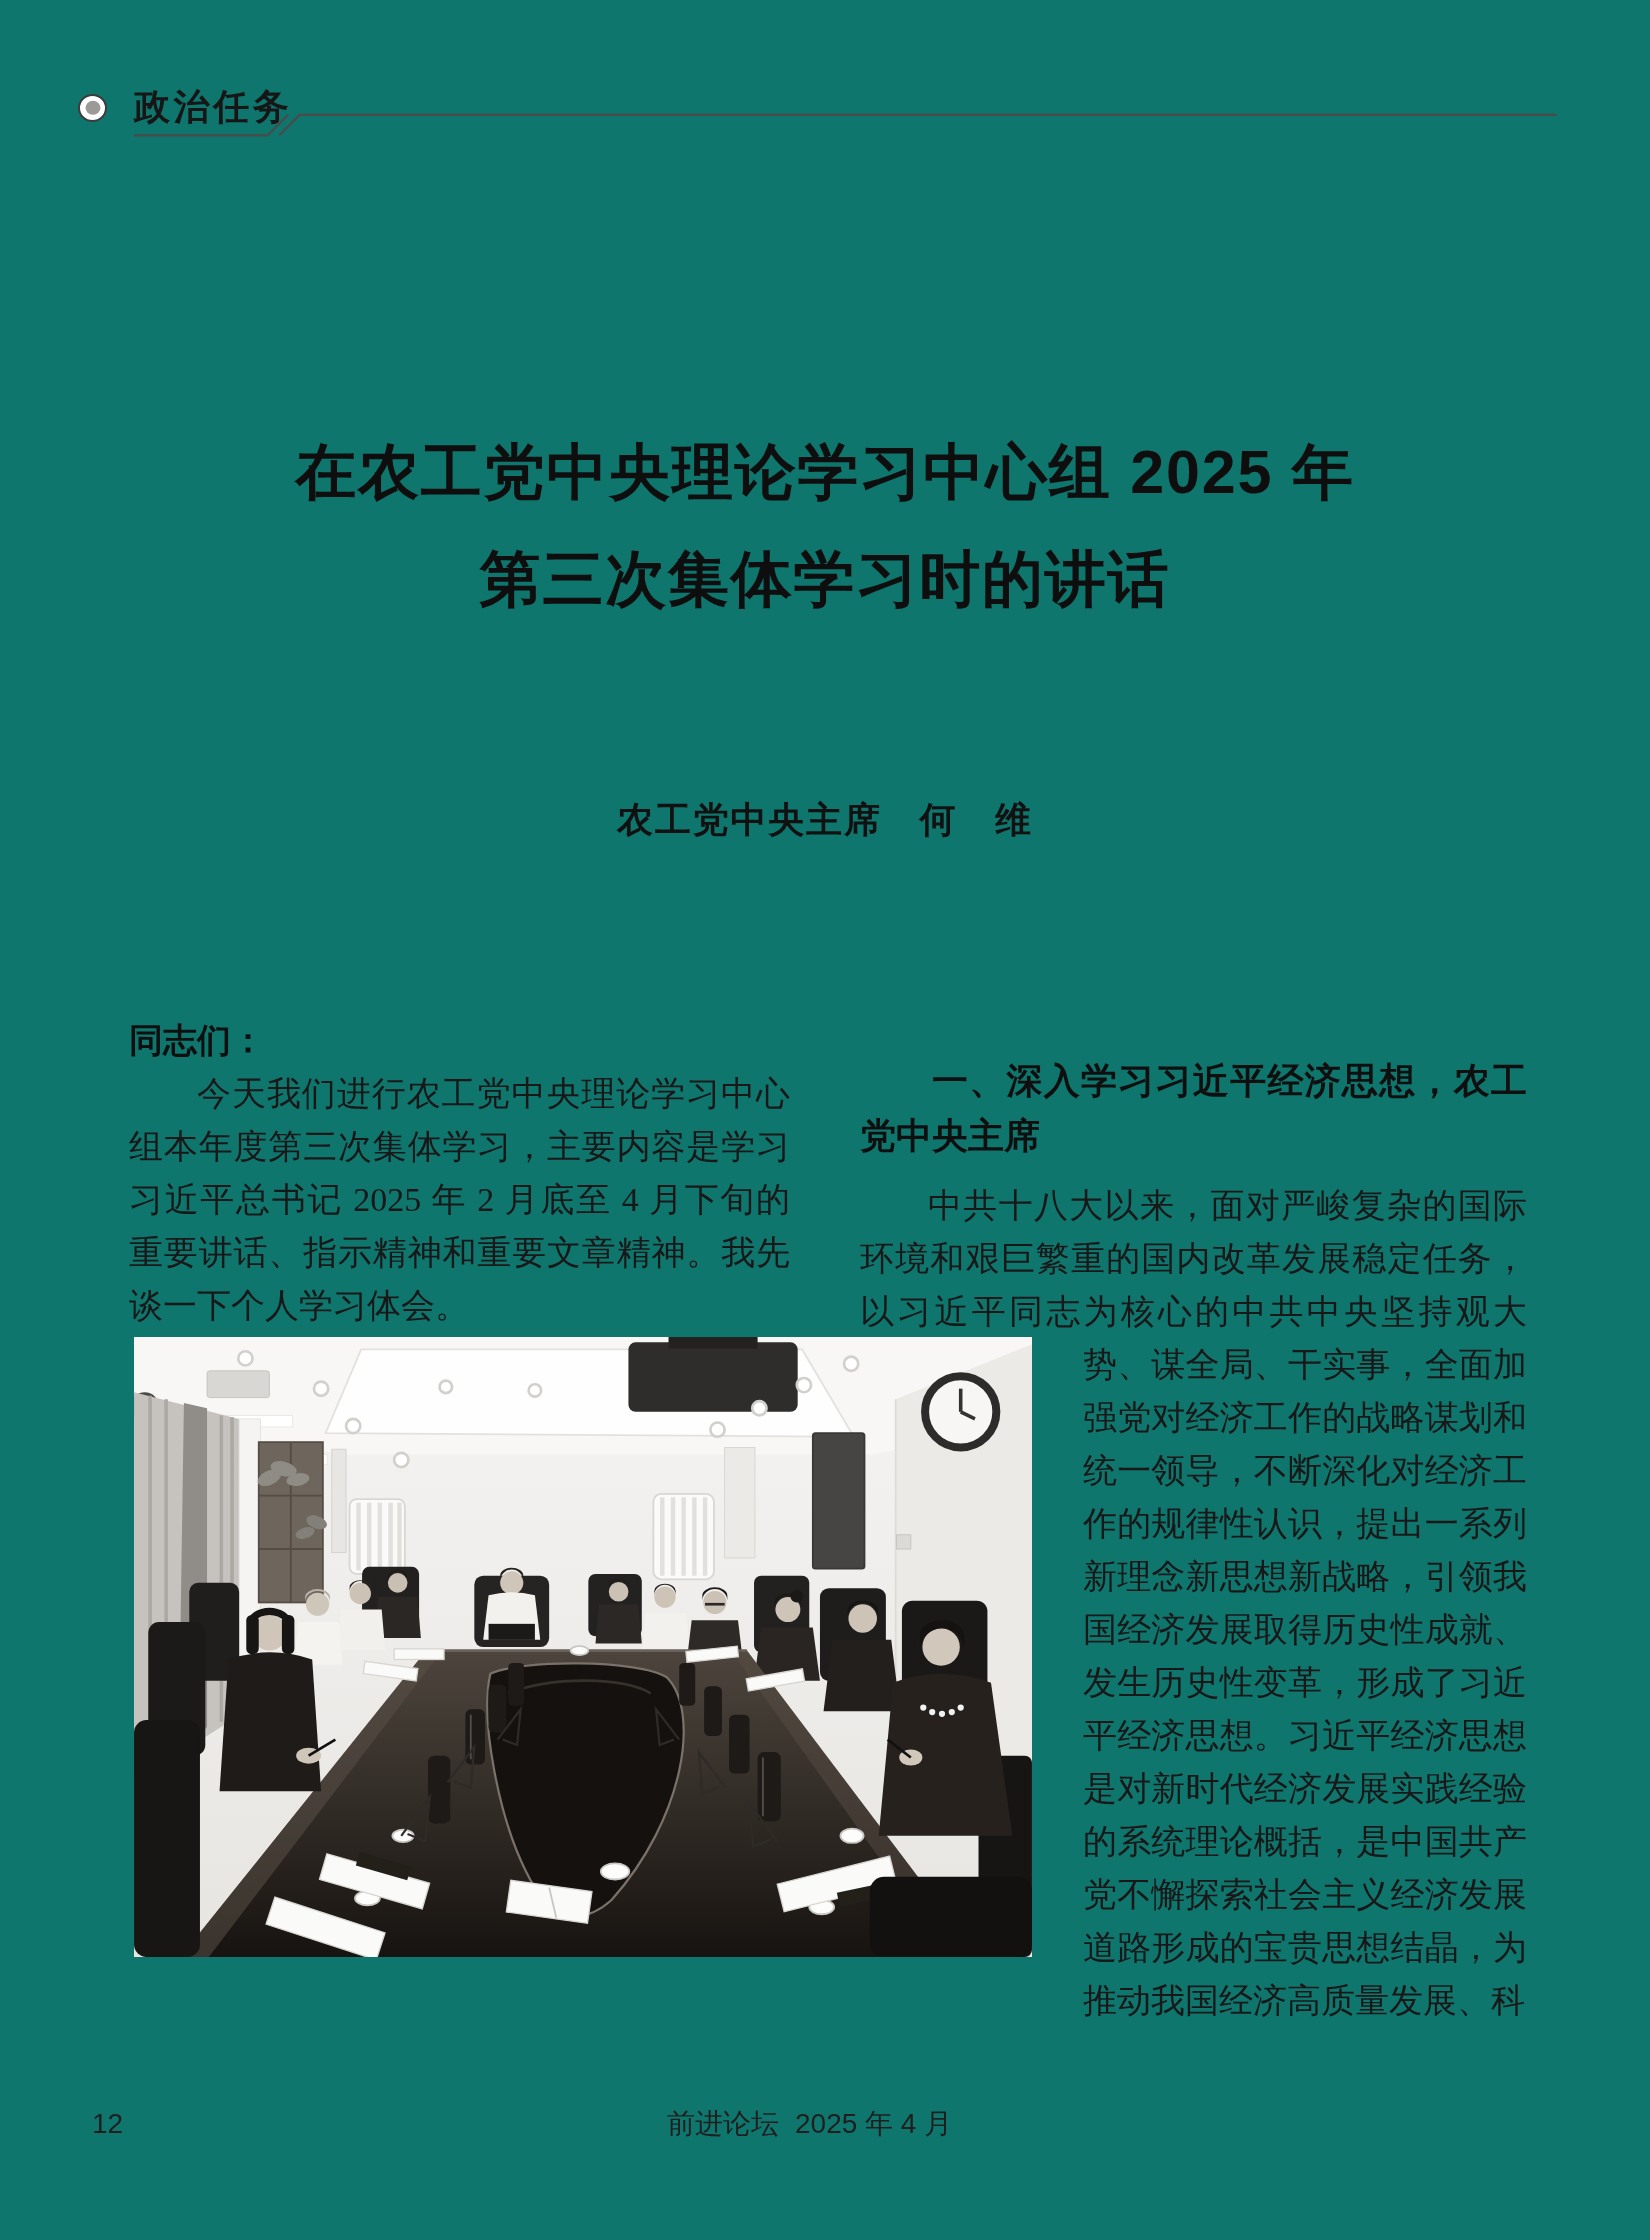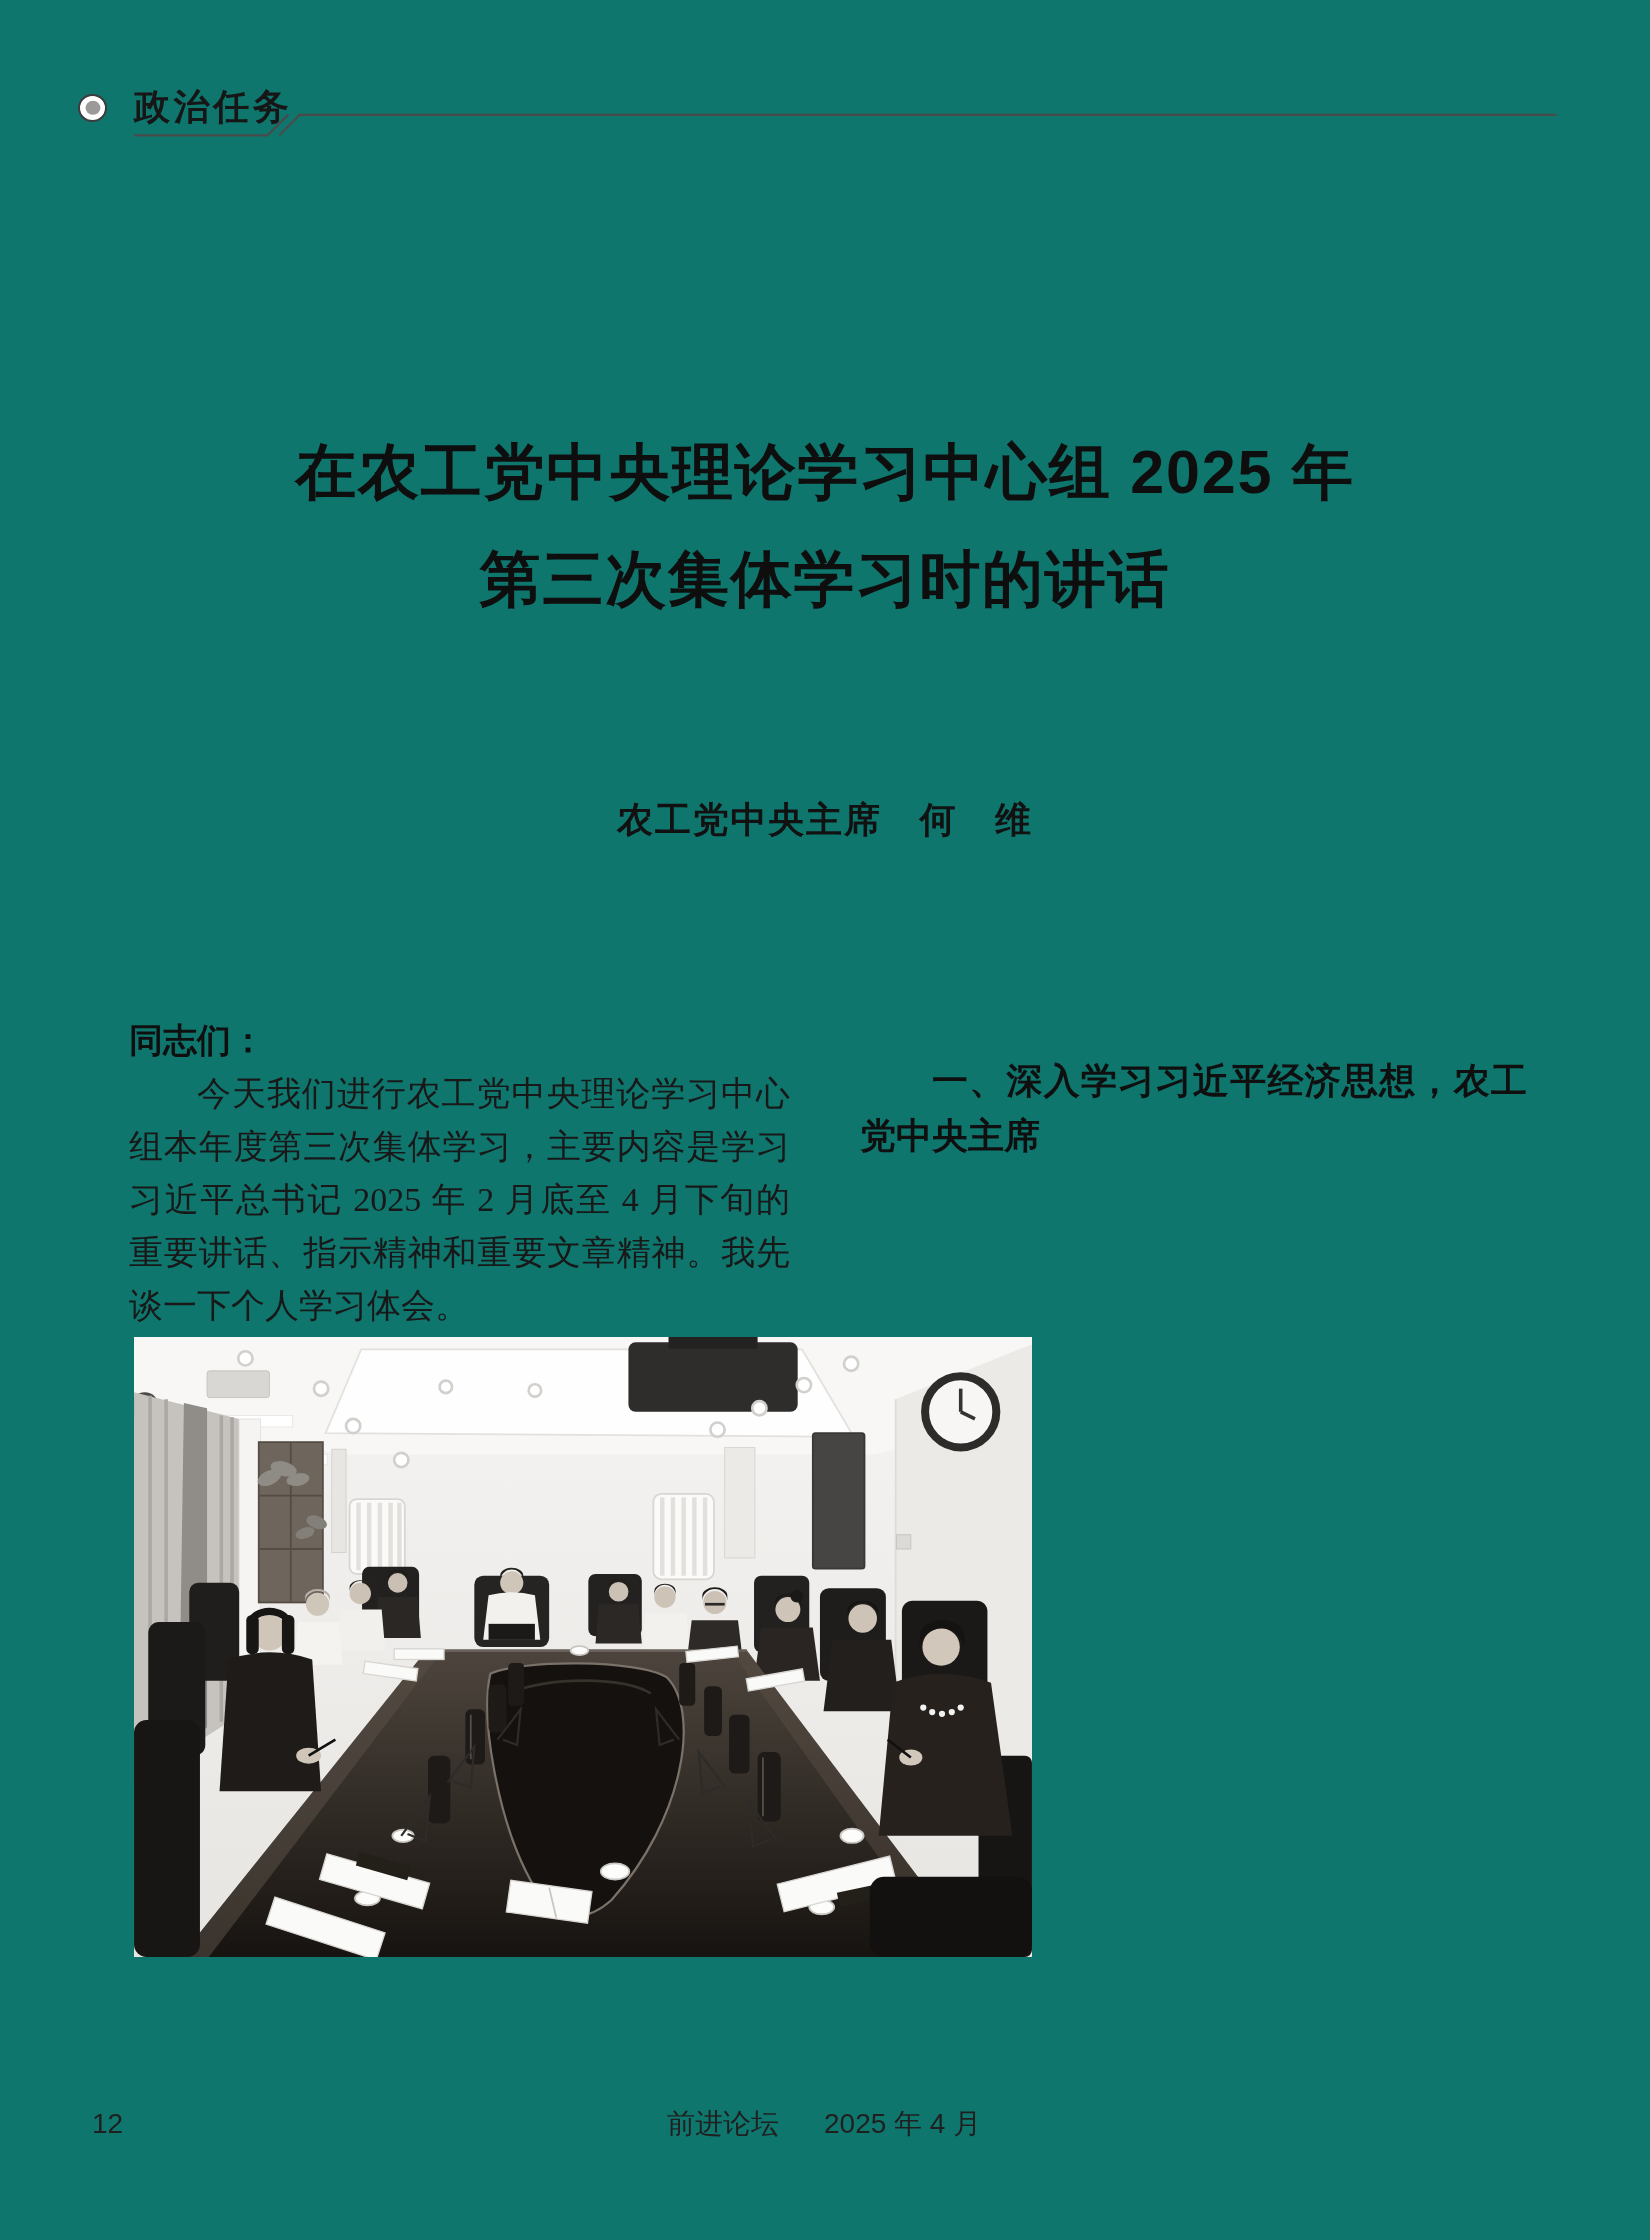--- a/index.html
+++ b/index.html
@@ -81,21 +81,21 @@
   .folio{
     position:absolute;left:92px;top:2108px;
     font-family:"Liberation Sans","DejaVu Sans",sans-serif;
     font-size:28px;line-height:32px;color:#1f1f1f;
   }
   .footer-center{
     position:absolute;left:667px;top:2108px;
     font-family:"Liberation Sans","DejaVu Sans",sans-serif;
     font-size:28px;line-height:32px;color:#1f1f1f;white-space:nowrap;
   }
-  .footer-center .issue{margin-left:45px;}
+  .footer-center .issue{margin-left:16px;}
 </style>
 </head>
 <body>
 
 <div class="page">
 
   <div class="kicker-icon">
       <div class="dot"></div>
     </div>
   <div class="kicker-label">政治任务</div>
@@ -113,20 +113,21 @@
 
   <div class="byline">农工党中央主席　何　维</div>
 
   <div class="col-left">
     <p class="salutation">同志们：</p>
     <p class="body-text">今天我们进行农工党中央理论学习中心组本年度第三次集体学习，主要内容是学习习近平总书记 2025 年 2 月底至 4 月下旬的重要讲话、指示精神和重要文章精神。我先谈一下个人学习体会。</p>
   </div>
 
   <div class="col-right">
     <h2 class="section-heading">一、深入学习习近平经济思想，农工党中央主席</h2>
+    <p class="body-text"><span class="photo-intrusion"></span><span>中共十八大以来，面对严峻复杂的国际环境和艰巨繁重的国内改革发展稳定任务，以习近平同志为核心的中共中央坚持观大势、谋全局、干实事，全面加强党对经济工作的战略谋划和统一领导，不断深化对经济工作的规律性认识，提出一系列新理念新思想新战略，引领我国经济发展取得历史性成就、发生历史性变革，形成了习近平经济思想。习近平经济思想是对新时代经济发展实践经验的系统理论概括，是中国共产党不懈探索社会主义经济发展道路形成的宝贵思想结晶，为推动我国经济高质量发展、科</span></p>
   </div>
 
   <div class="photo" role="img" aria-label="会议室内，与会人员围坐深色长条会议桌进行集体学习">
     <svg width="898" height="620" viewBox="0 0 1008 696">
       <defs>
         <linearGradient id="wallGrad" x1="0" y1="0" x2="0" y2="1">
           <stop offset="0" stop-color="#f5f4f2"></stop>
             <stop offset="1" stop-color="#e7e5e2"></stop>
         </linearGradient>
         <linearGradient id="tableGrad" x1="0" y1="0" x2="0" y2="1">

